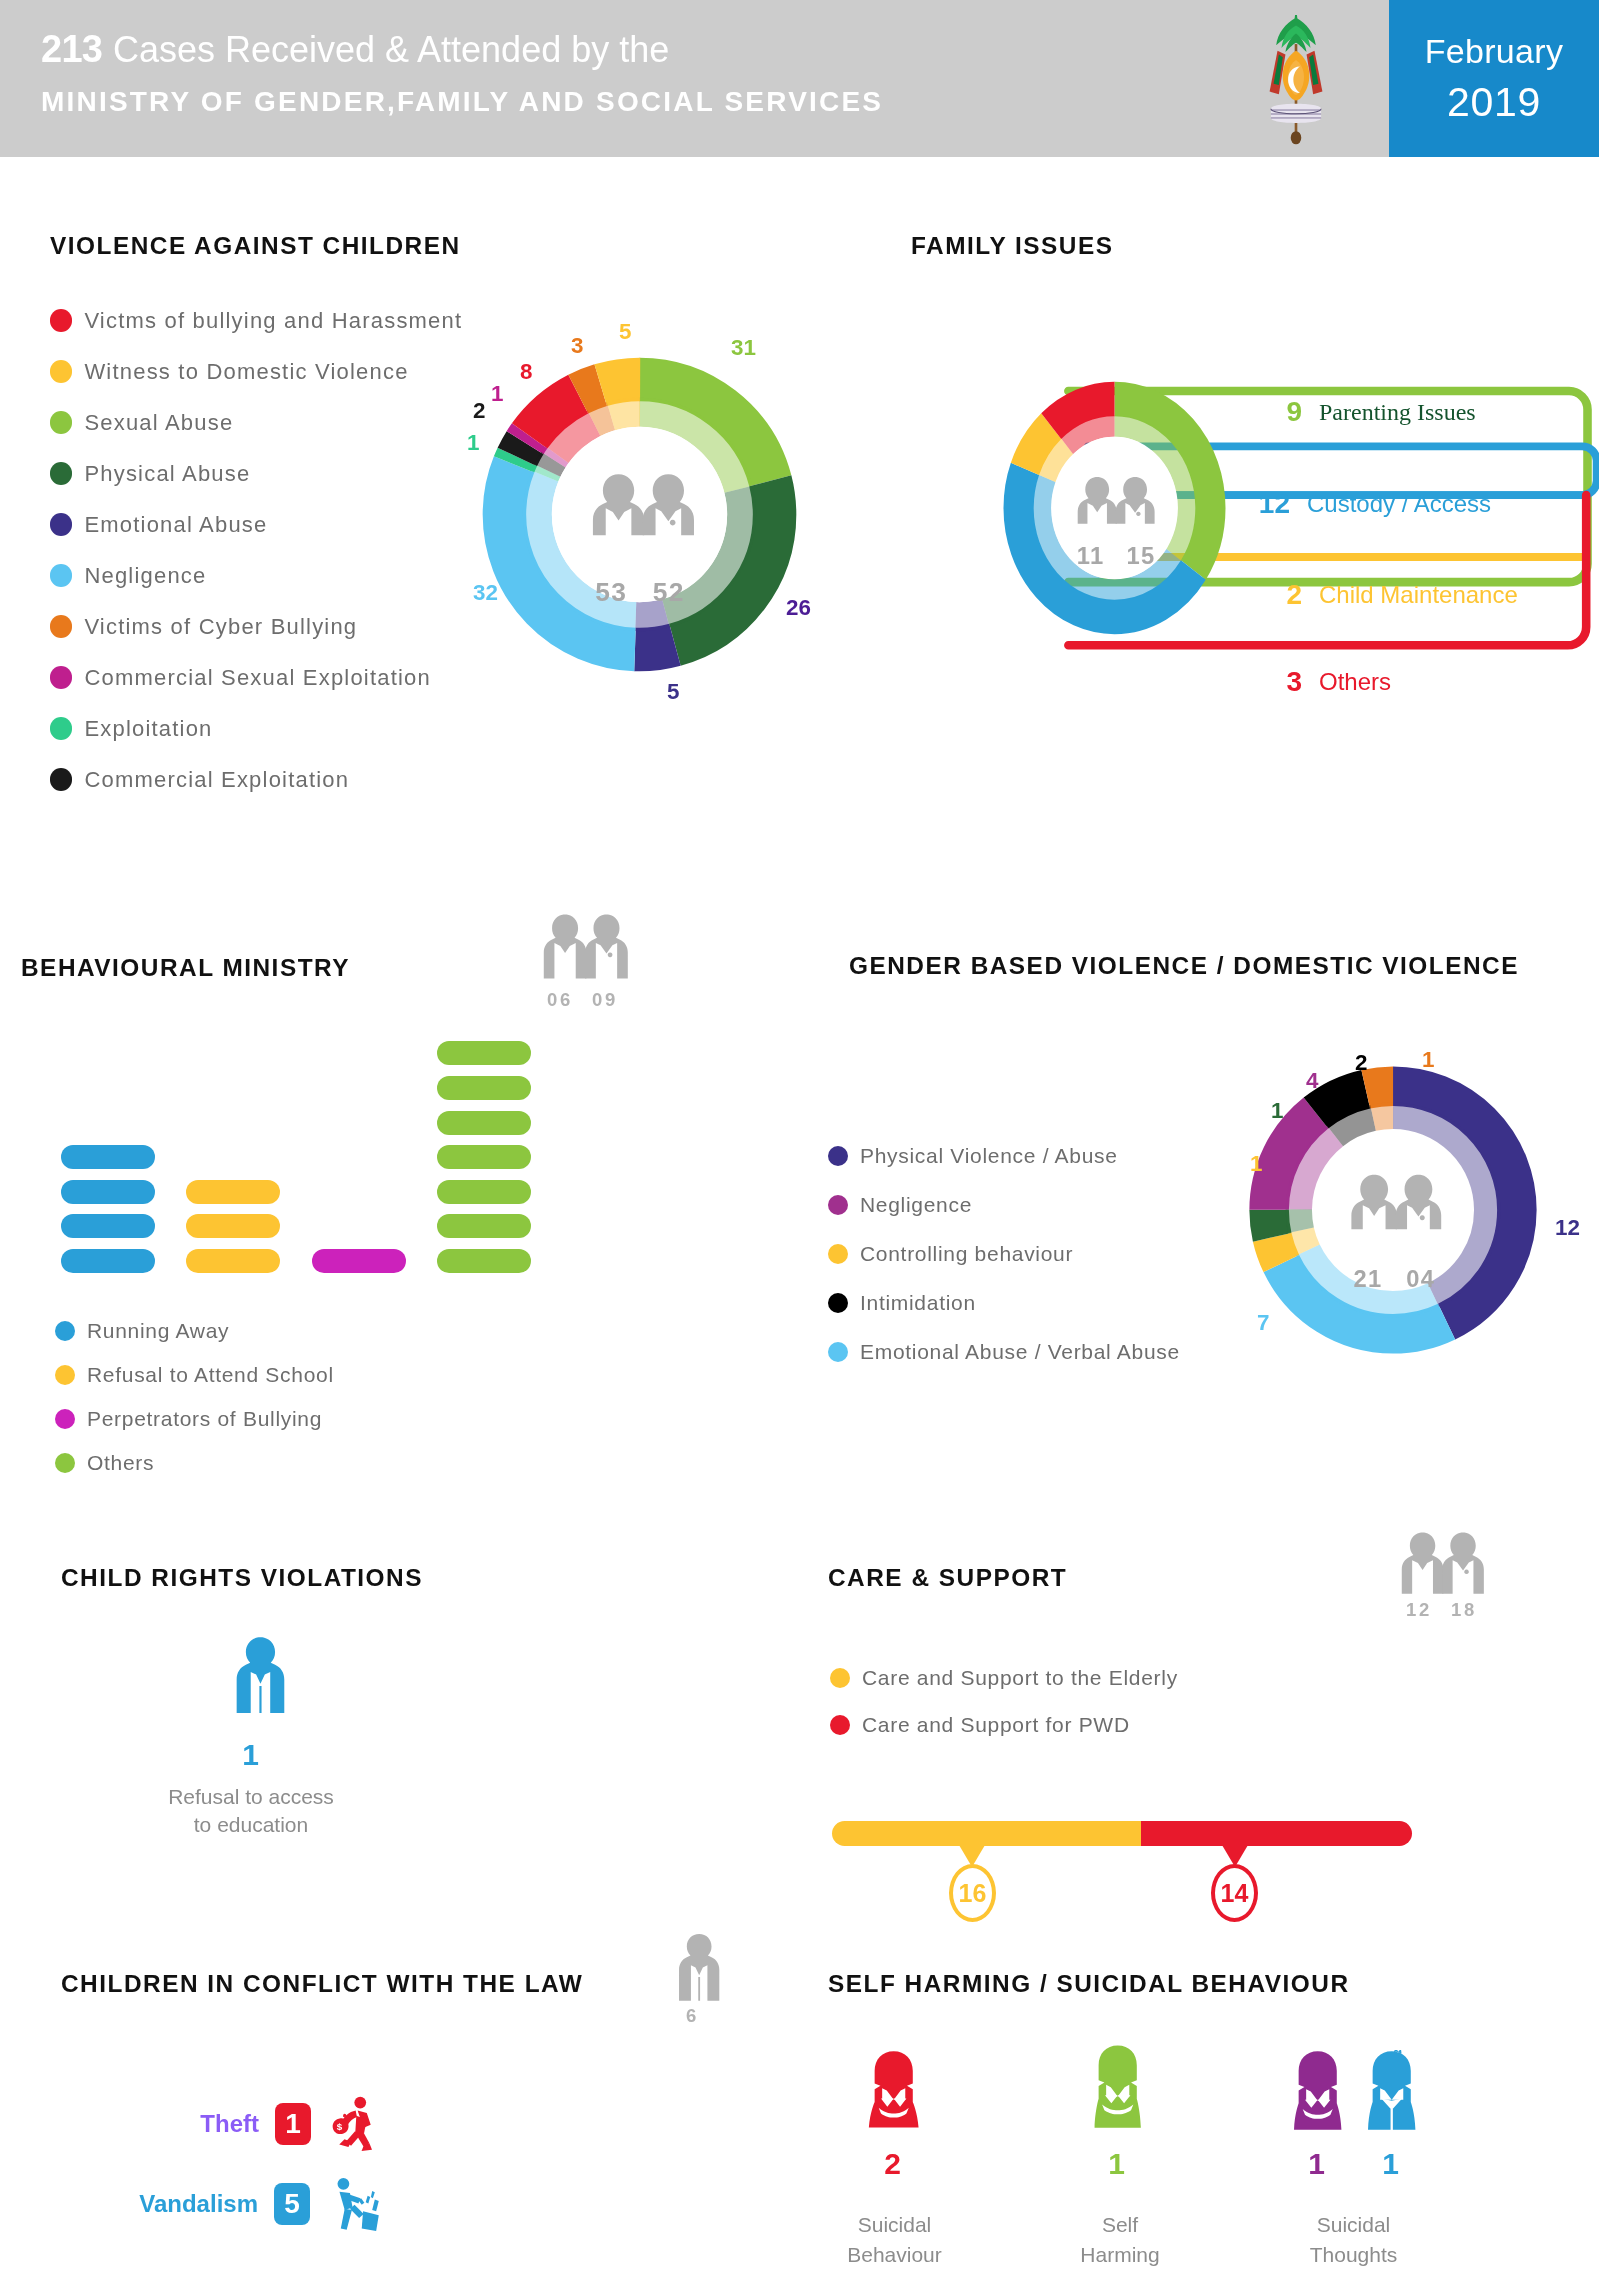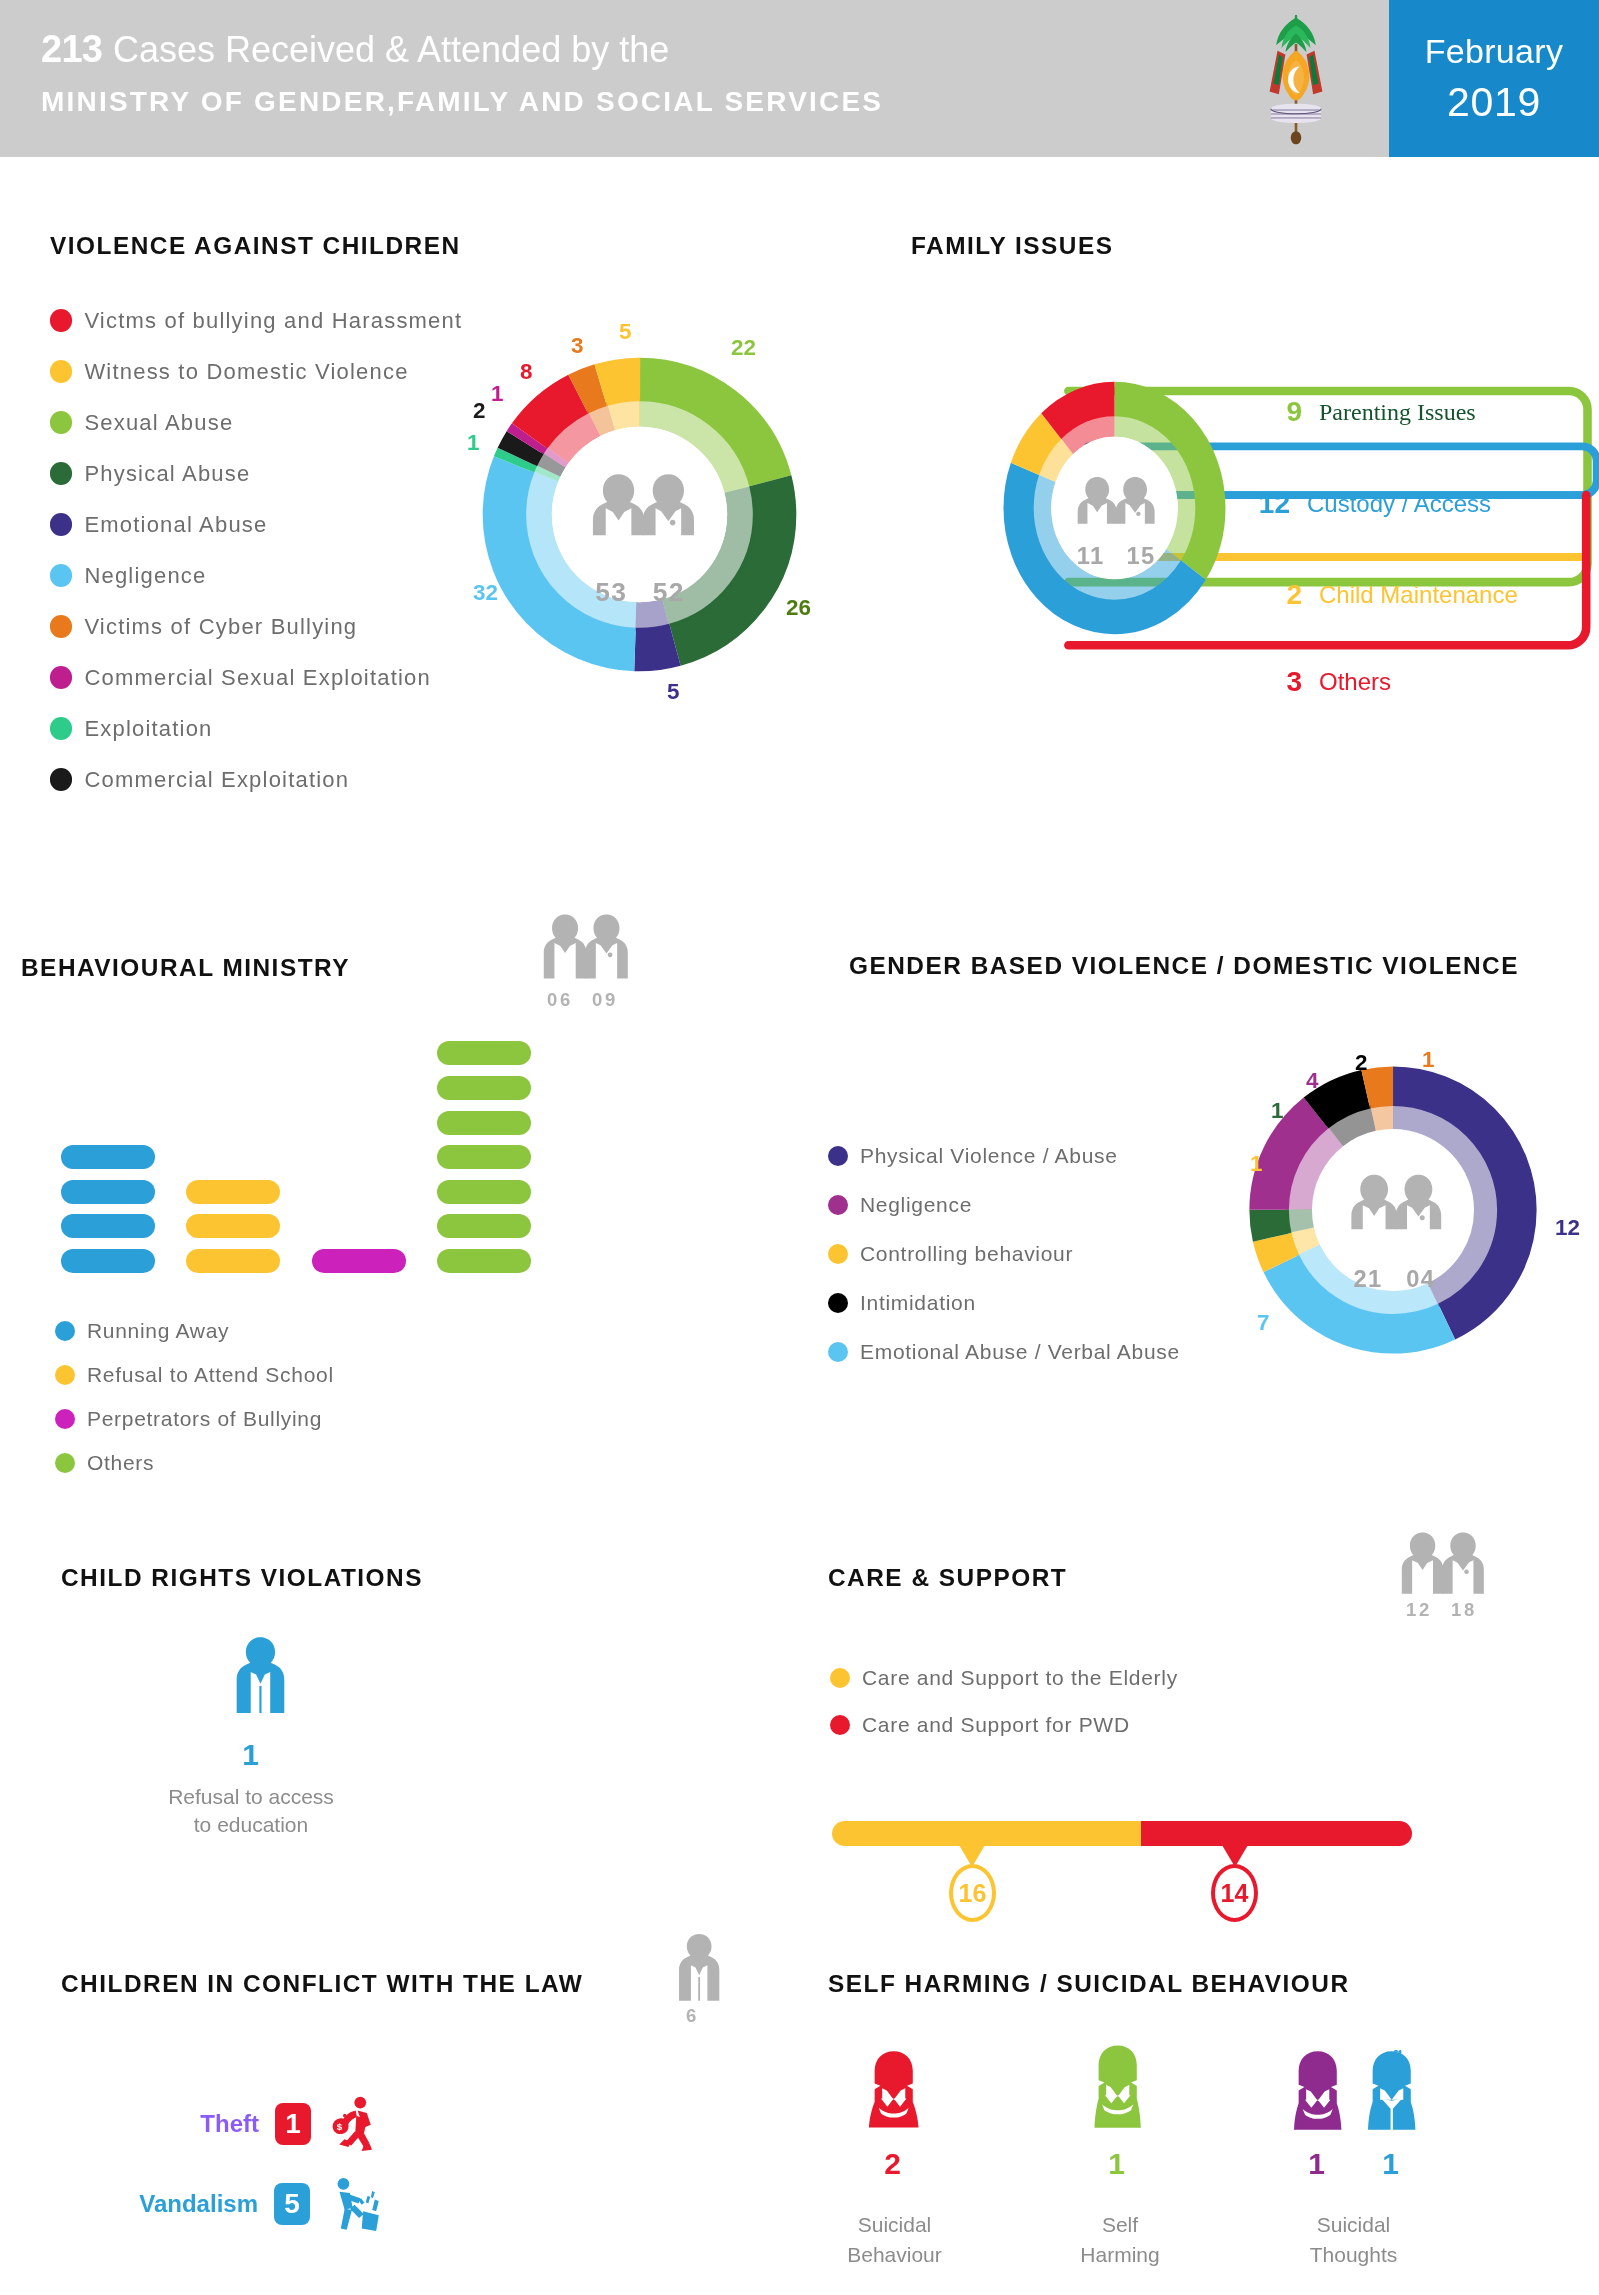--- a/index.html
+++ b/index.html
@@ -204,22 +204,22 @@
 
     <g transform="translate(205,208) scale(1.08)" class="people-icon">
       <path d="M40 10 c-13 0 -22 10 -22 23 0 6 2 12 6 16 l-6 3 c-9 4 -14 12 -14 22 l0 22 72 0 0 -22 c0 -10 -5 -18 -14 -22 l-6 -3 c4 -4 6 -10 6 -16 0 -13 -9 -23 -22 -23 z M26 28 c3 -6 8 -9 14 -9 6 0 11 3 14 9 l0 -6 c0 -8 -6 -12 -14 -12 -8 0 -14 4 -14 12 z M22 58 l10 5 8 12 8 -12 10 -5 0 38 -36 0 z"></path>
       <path d="M110 10 c-13 0 -22 10 -22 23 0 6 2 12 6 16 l-6 3 c-9 4 -14 12 -14 22 l0 22 72 0 0 -22 c0 -10 -5 -18 -14 -22 l-6 -3 c4 -4 6 -10 6 -16 0 -13 -9 -23 -22 -23 z M96 26 c4 -5 9 -7 14 -7 6 0 11 2 14 7 l0 -5 c0 -7 -6 -11 -14 -11 -8 0 -14 4 -14 11 z M92 58 l8 4 10 14 10 -14 8 -4 0 38 -36 0 z M116 74 a4 4 0 1 0 0.1 0 z"></path>
     </g>
     <text x="213" y="412" class="donut-center-label">53</text>
     <text x="300" y="412" class="donut-center-label">52</text>
   </svg>
 </div>
 
-<div class="callout" style="left:731px; top:335px; color:#8cc63f;">22</div>
-<div class="callout" style="left:786px; top:595px; color:#4d7c0f;">26</div>
+<div class="callout" style="left:731px; top:335px; color:#8cc63f;">31</div>
+<div class="callout" style="left:786px; top:595px; color:#4c1d95;">26</div>
 <div class="callout" style="left:667px; top:679px; color:#3b3189;">5</div>
 <div class="callout" style="left:473px; top:580px; color:#5bc5f2;">32</div>
 <div class="callout" style="left:467px; top:430px; color:#2ecc8b;">1</div>
 <div class="callout" style="left:473px; top:398px; color:#1a1a1a;">2</div>
 <div class="callout" style="left:491px; top:381px; color:#bf1f8e;">1</div>
 <div class="callout" style="left:520px; top:359px; color:#e8192c;">8</div>
 <div class="callout" style="left:571px; top:333px; color:#e8791c;">3</div>
 <div class="callout" style="left:619px; top:319px; color:#fdc432;">5</div>
 
 <div class="sec-title" style="left:911px; top:232px;">FAMILY ISSUES</div>

